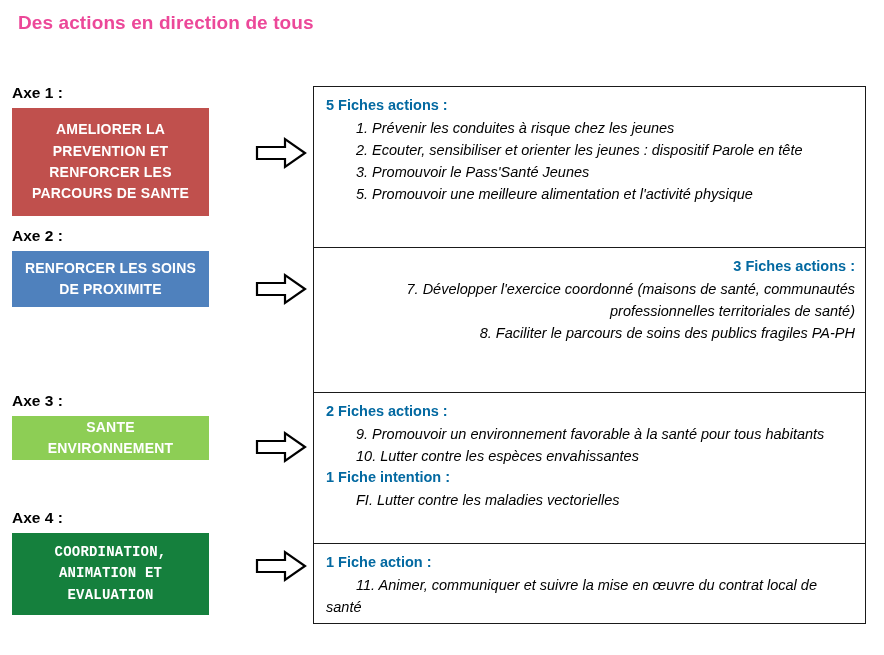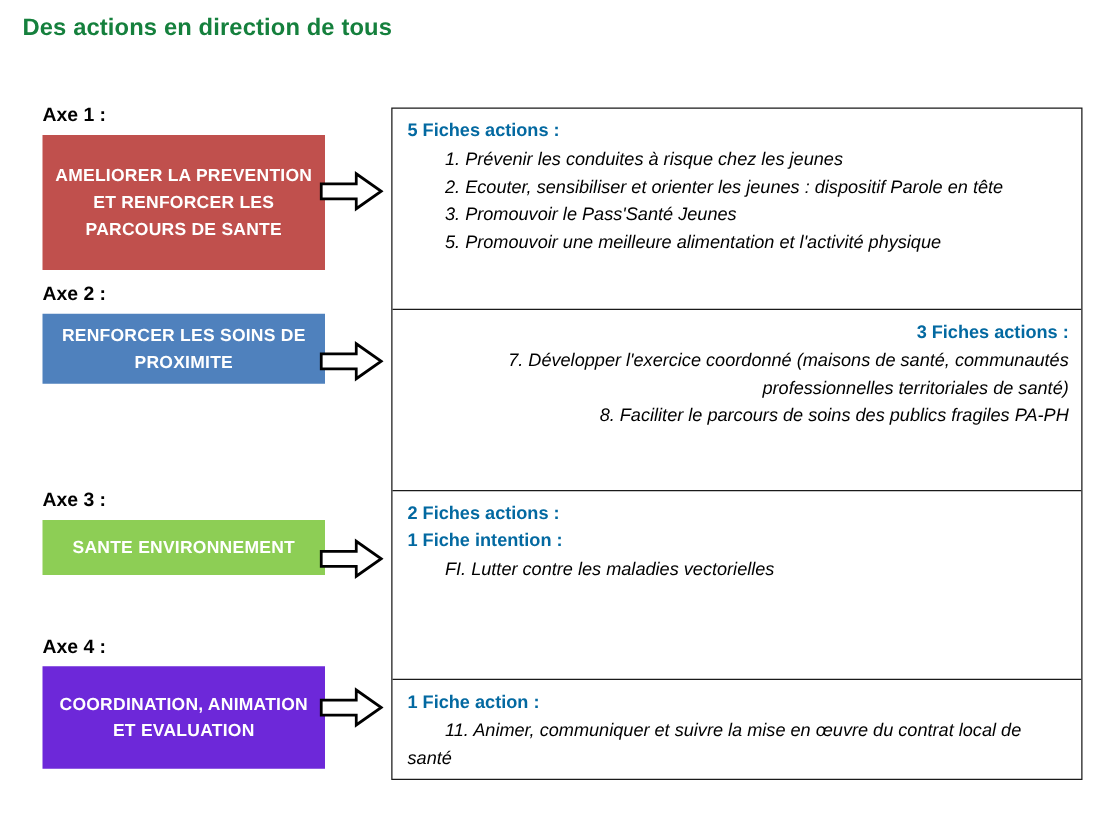--- a/index.html
+++ b/index.html
@@ -18,36 +18,36 @@
   }
 
   
   .page-title {
     position: absolute;
     left: 18px;
     top: 12px;
     font-size: 19px;
     font-weight: bold;
     letter-spacing: 0.1px;
-    color: #15803d;
+    color: #ec4899;
     white-space: nowrap;
   }
 
   
   .axes-column {
     position: absolute;
     left: 0;
     top: 0;
     width: 310px;
     height: 655px;
   }
   .axis-block {
     position: absolute;
-    left: 34px;
-    width: 226px;
+    left: 12px;
+    width: 197px;
   }
   .axis-label {
     font-size: 15.5px;
     font-weight: bold;
     color: #000000;
     margin-bottom: 6px;
     white-space: nowrap;
   }
   .axis-box {
     box-sizing: border-box;
@@ -145,21 +145,21 @@
     <div class="axis-box" id="axis-box-2" style="background-color: rgb(79, 129, 189);">RENFORCER LES SOINS DE PROXIMITE</div>
   </div>
 
   <div class="axis-block" id="axis-3">
     <div class="axis-label">Axe 3 :</div>
     <div class="axis-box" id="axis-box-3" style="background-color: rgb(141, 206, 85);">SANTE ENVIRONNEMENT</div>
   </div>
 
   <div class="axis-block" id="axis-4">
     <div class="axis-label">Axe 4 :</div>
-    <div class="axis-box" id="axis-box-4" style="background-color: #6d28d9;">COORDINATION, ANIMATION ET EVALUATION</div>
+    <div class="axis-box" id="axis-box-4" style="background-color: #15803d; font-family: Liberation Mono, monospace;">COORDINATION, ANIMATION ET EVALUATION</div>
   </div>
 
 </div>
 
 <div class="arrow" id="arrow-1">
   <svg viewBox="0 0 52 34" xmlns="http://www.w3.org/2000/svg">
     <path d="M2 11 L30 11 L30 3 L50 17 L30 31 L30 23 L2 23 Z" fill="#ffffff" stroke="#000000" stroke-width="2.2" stroke-linejoin="miter"></path>
   </svg>
 </div>
 <div class="arrow" id="arrow-2">
@@ -193,20 +193,24 @@
   <div class="panel-section" id="section-2">
     <div class="section-heading">3 Fiches actions :</div>
     <ul class="action-list">
       <li class="action-item">7. Développer l'exercice coordonné (maisons de santé, communautés professionnelles territoriales de santé)</li>
       <li class="action-item">8. Faciliter le parcours de soins des publics fragiles PA-PH</li>
     </ul>
   </div>
 
   <div class="panel-section" id="section-3">
     <div class="section-heading">2 Fiches actions :</div>
+    <ul class="action-list">
+      <li class="action-item"> 9. Promouvoir un environnement favorable à la santé pour tous habitants</li>
+      <li class="action-item">10. Lutter contre les espèces envahissantes</li>
+    </ul>
     <div class="section-heading">1 Fiche intention :</div>
     <ul class="action-list">
       <li class="action-item">FI. Lutter contre les maladies vectorielles</li>
     </ul>
   </div>
 
   <div class="panel-section" id="section-4">
     <div class="section-heading">1 Fiche action :</div>
     <ul class="action-list">
       <li class="action-item">11. Animer, communiquer et suivre la mise en œuvre du contrat local de santé</li>

